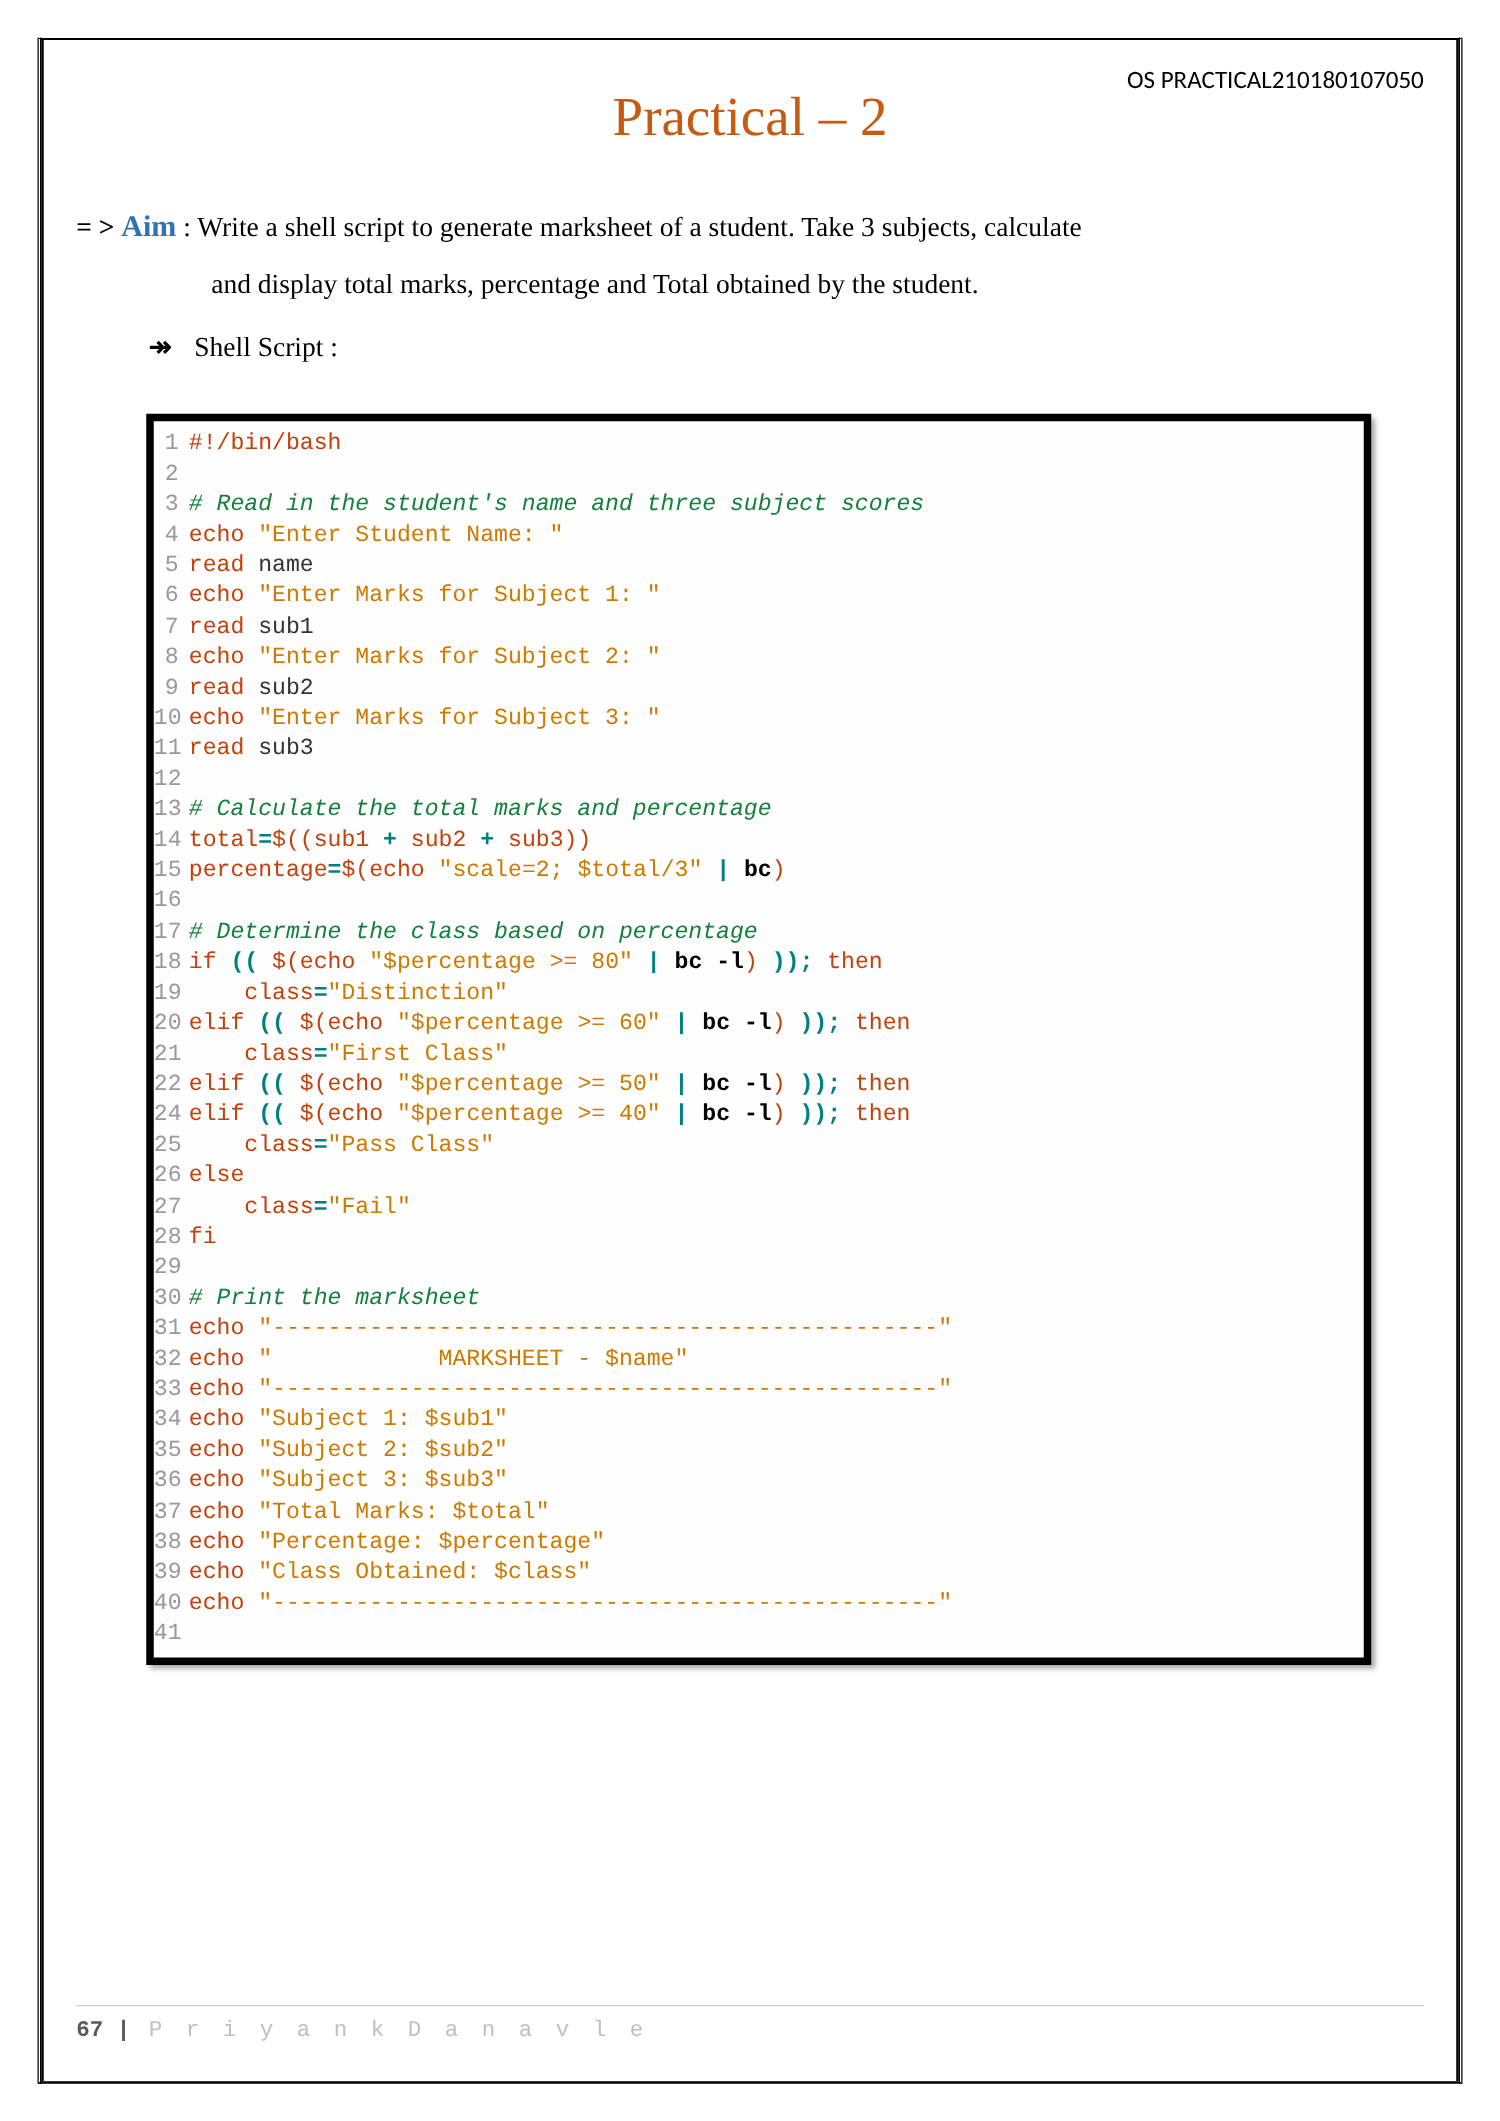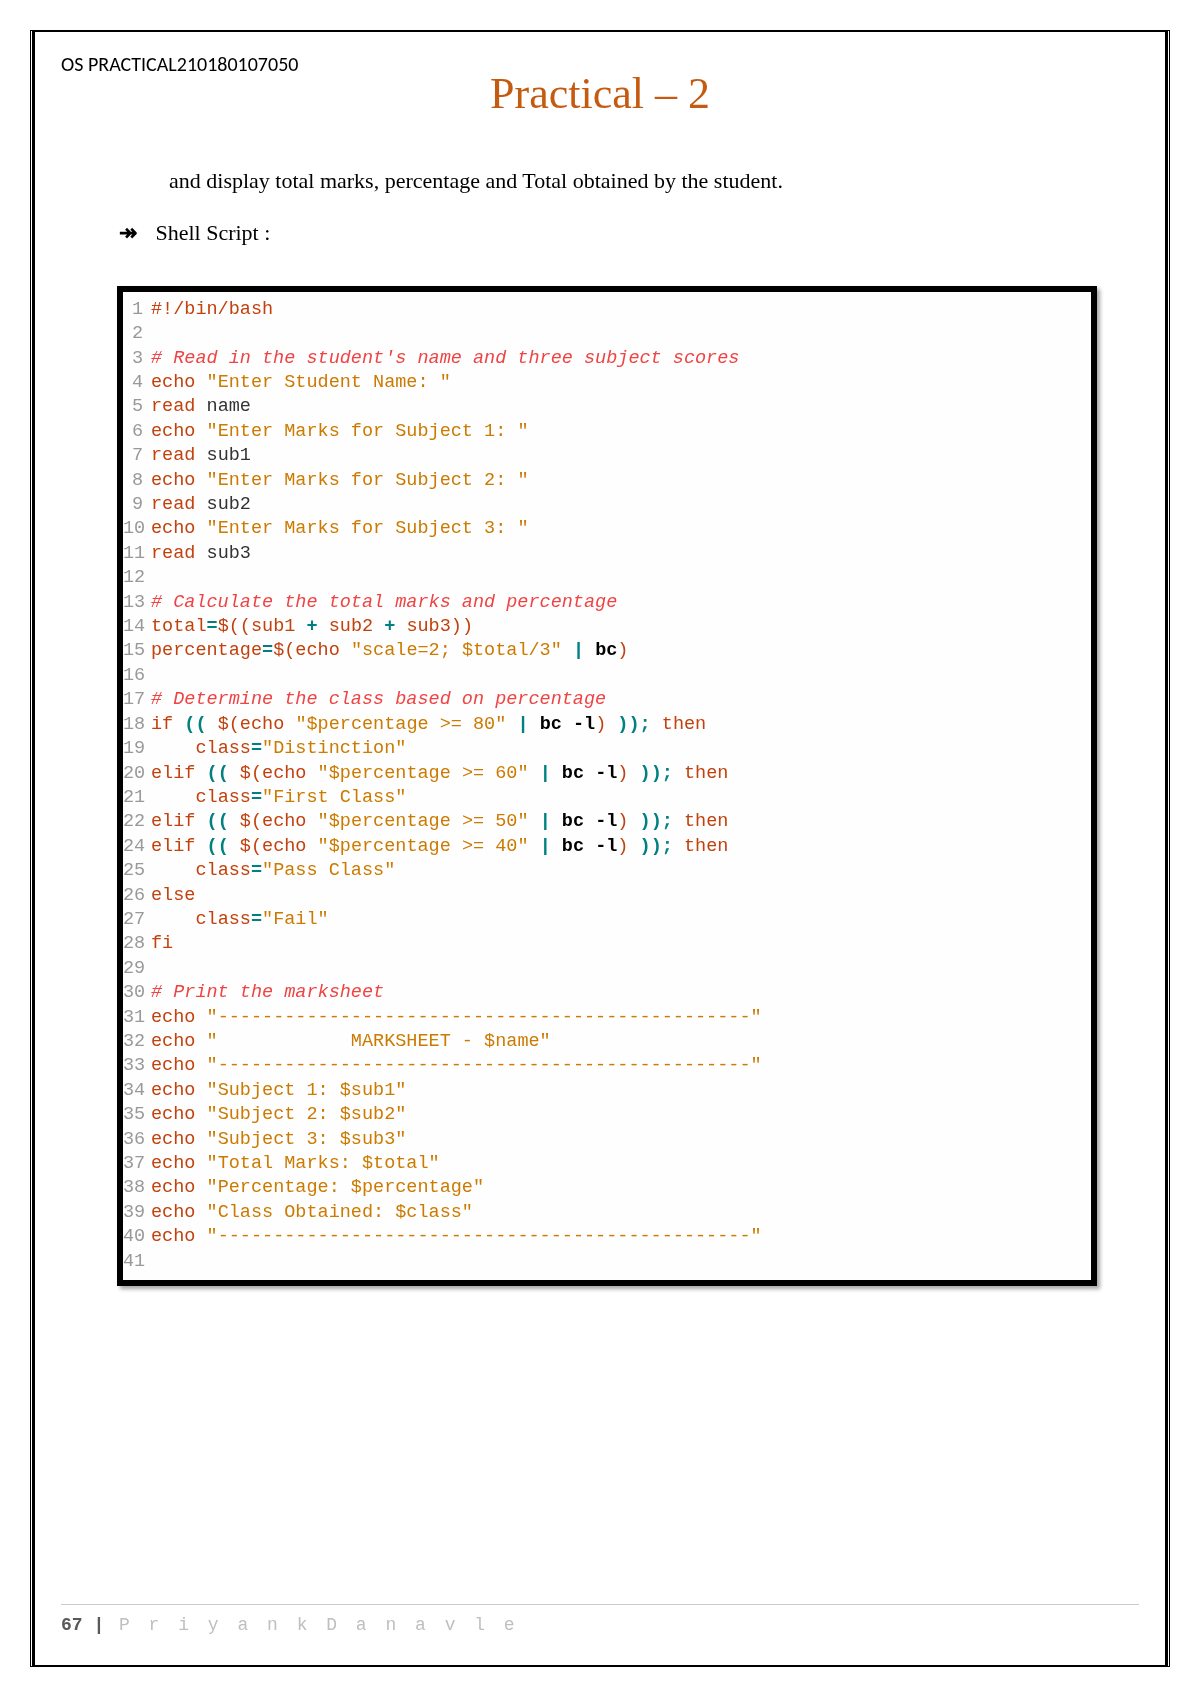--- a/index.html
+++ b/index.html
@@ -18,21 +18,21 @@
       border: 2px solid #000;
       border-left: 3px double #000;
       border-right: 3px double #000;
       height: 100%;
       padding: 20px 28px;
       position: relative;
       box-shadow: inset 2px 0 0 #000, inset -2px 0 0 #000;
     }
     .header-row {
       display: flex;
-      justify-content: flex-start;
+      justify-content: flex-end;
       font-family: Calibri, sans-serif;
       font-size: 20px;
       color: #000;
     }
     .title {
       text-align: center;
       font-family: "Times New Roman", serif;
       font-size: 44px;
       color: #c55a11;
       margin-top: -8px;
@@ -84,21 +84,21 @@
       text-align: right;
       color: #999;
       padding-right: 8px;
       flex-shrink: 0;
       user-select: none;
     }
     .code-content {
       flex: 1;
     }
     .kw { color: #c2410c; font-weight: normal; }
-    .comment { color: #ef4444; font-style: italic; }
+    .comment { color: #15803d; font-style: italic; }
     .string { color: #cc7a00; }
     .var { color: #c2410c; font-weight: normal; }
     .op { color: #008080; font-weight: bold; }
     .plain { color: #333; }
     .cmd { color: #000; font-weight: bold; }
     .footer {
       position: absolute;
       bottom: 30px;
       left: 28px;
       right: 28px;
@@ -121,20 +121,23 @@
 <div class="page-border">
 
   <div class="header-row">
     <span>OS PRACTICAL</span>
     <span>210180107050</span>
   </div>
 
   <div class="title">Practical – 2</div>
 
   <div class="aim-section">
+    <div>
+      <span class="aim-arrow">= &gt; </span><span class="aim-word">Aim</span><span> :  </span><span>Write a shell script to generate marksheet of a student. Take 3 subjects, calculate</span>
+    </div>
     <div class="aim-line2">and display total marks, percentage and Total obtained by the student.</div>
   </div>
 
   <div class="shell-label">
     <span class="bullet">↠</span><span>Shell Script :</span>
   </div>
 
   <div class="code-box" id="code-box">
       <div class="code-line"><span class="lineno">1</span><span class="code-content"><span class="kw">#!/bin/bash</span></span></div>
       <div class="code-line"><span class="lineno">2</span><span class="code-content"></span></div>

